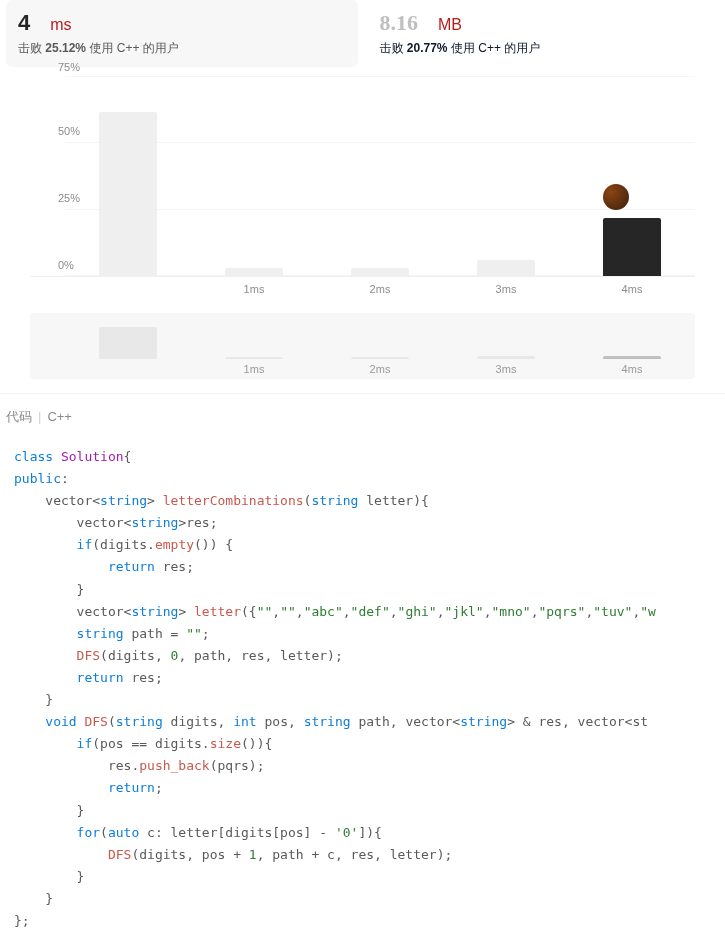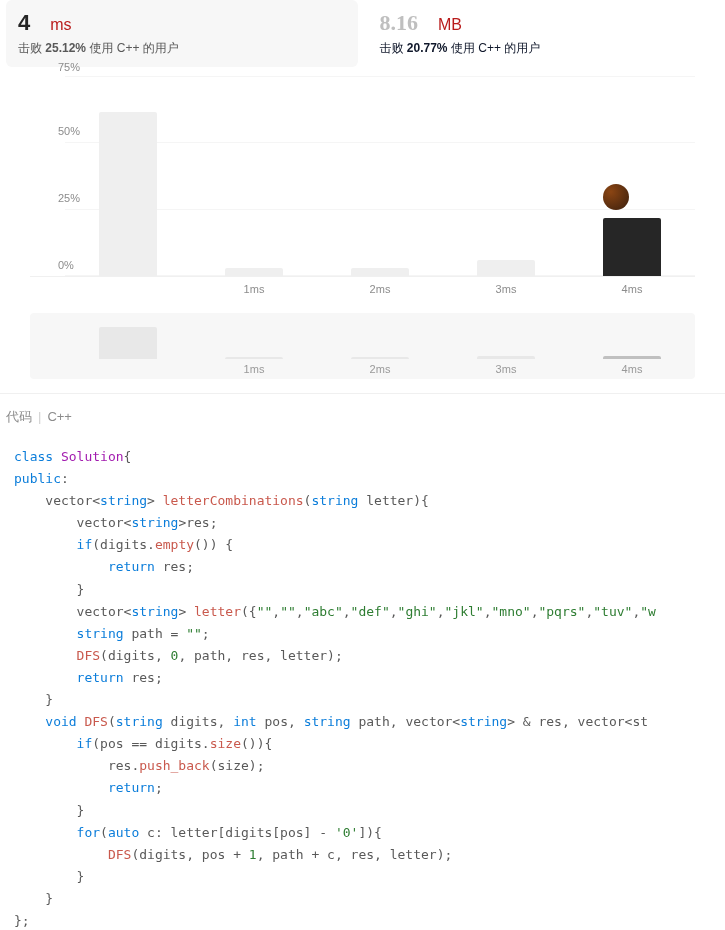--- a/index.html
+++ b/index.html
@@ -138,21 +138,21 @@
 <span class="kw">        if</span><span>(digits.</span><span class="fn">empty</span><span>()) {</span>
 <span class="kw">            return</span><span> res;</span>
 <span>        }</span>
 <span>        vector&lt;</span><span class="kw">string</span><span>&gt; </span><span class="fn">letter</span><span>({</span><span class="str">""</span><span>,</span><span class="str">""</span><span>,</span><span class="str">"abc"</span><span>,</span><span class="str">"def"</span><span>,</span><span class="str">"ghi"</span><span>,</span><span class="str">"jkl"</span><span>,</span><span class="str">"mno"</span><span>,</span><span class="str">"pqrs"</span><span>,</span><span class="str">"tuv"</span><span>,</span><span class="str">"w</span>
 <span class="kw">        string</span><span> path = </span><span class="str">""</span><span>;</span>
 <span class="fn">        DFS</span><span>(digits, </span><span class="num">0</span><span>, path, res, letter);</span>
 <span class="kw">        return</span><span> res;</span>
 <span>    }</span>
 <span class="kw">    void</span><span> </span><span class="fn">DFS</span><span>(</span><span class="kw">string</span><span> digits, </span><span class="kw">int</span><span> pos, </span><span class="kw">string</span><span> path, vector&lt;</span><span class="kw">string</span><span>&gt; &amp; res, vector&lt;st</span>
 <span class="kw">        if</span><span>(pos == digits.</span><span class="fn">size</span><span>()){</span>
-<span>            res.</span><span class="fn">push_back</span><span>(size);</span>
+<span>            res.</span><span class="fn">push_back</span><span>(pqrs);</span>
 <span class="kw">            return</span><span>;</span>
 <span>        }</span>
 <span class="kw">        for</span><span>(</span><span class="kw">auto</span><span> c: letter[digits[pos] - </span><span class="str">'0'</span><span>]){</span>
 <span class="fn">            DFS</span><span>(digits, pos + </span><span class="num">1</span><span>, path + c, res, letter);</span>
 <span>        }</span>
 <span>    }</span>
 <span>};</span>
 </div>
 
 </body></html>

